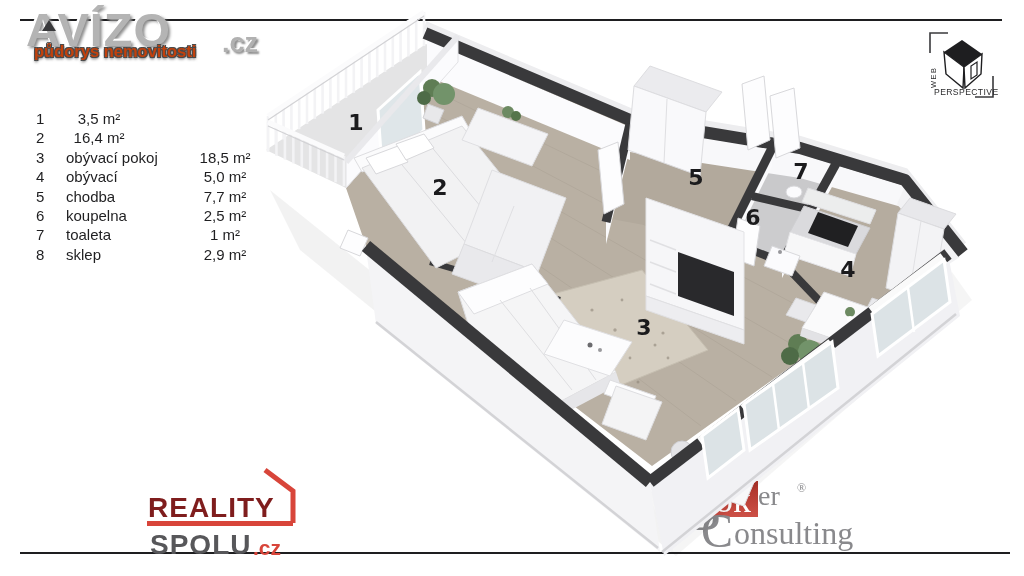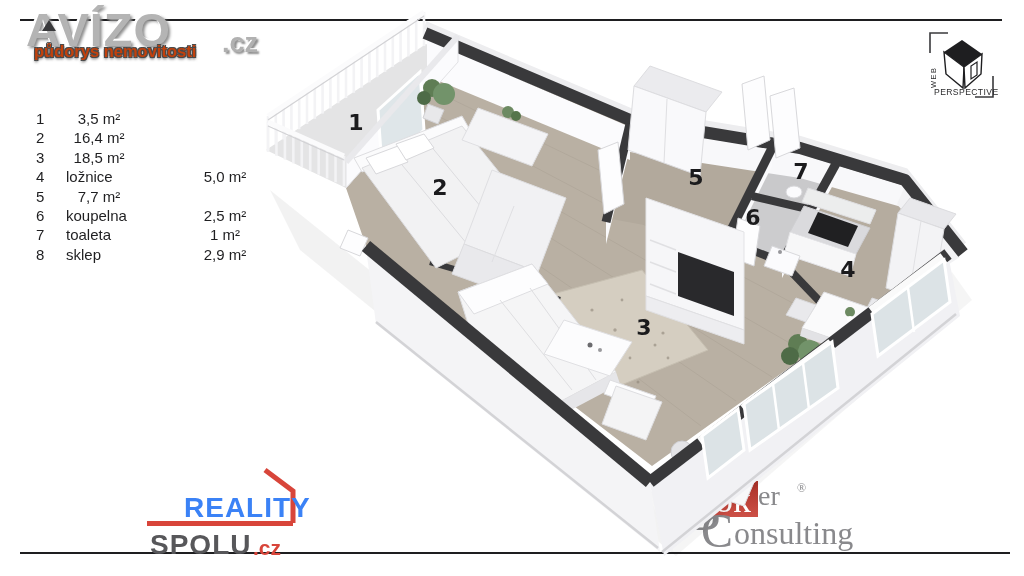--- a/index.html
+++ b/index.html
@@ -17,21 +17,21 @@
   .avizo .tri{position:absolute;left:16px;top:18px;width:0;height:0;border-left:7px solid transparent;
     border-right:7px solid transparent;border-bottom:11px solid #39393b;}
   
   .legend{position:absolute;left:26px;top:109px;width:232px;color:#1f1f21;font-size:15px;}
   .legend-row{display:flex;height:19.4px;line-height:19.4px;}
   .legend-row .lnum{width:30px;padding-left:10px;}
   .legend-row .lname{flex:1;}
   .legend-row .larea{width:66px;text-align:center;}
   
   .reality{position:absolute;left:140px;top:460px;width:170px;height:105px;}
-  .reality .w1{position:absolute;left:8px;top:32px;font-size:28px;font-weight:800;letter-spacing:1px;color:#3b82f6;margin-left:36px;}
+  .reality .w1{position:absolute;left:8px;top:32px;font-size:28px;font-weight:800;letter-spacing:1px;color:#7f1d1d;}
   .reality .w2{position:absolute;left:10px;top:69px;font-size:28px;font-weight:700;letter-spacing:1px;color:#57575a;}
   .reality .tld{position:absolute;left:113px;top:76px;font-size:21px;font-weight:800;color:#d8453a;}
   
   .broker{position:absolute;left:660px;top:475px;width:260px;height:90px;font-family:"Liberation Serif",serif;color:#89898c;}
   .broker .bB{position:absolute;left:24px;top:8px;font-size:56px;line-height:1;}
   .broker .redbox{position:absolute;left:51px;top:6px;width:47px;height:36px;
     background:linear-gradient(180deg,#a93028,#cd5046);}
   .broker .ok{position:absolute;left:55px;top:7px;font-size:36px;line-height:1;color:#ffffff;}
   .broker .er{position:absolute;left:98px;top:7px;font-size:28px;line-height:1;}
   .broker .reg{position:absolute;left:137px;top:6px;font-size:12px;}
@@ -61,29 +61,31 @@
       <div class="legend-row">
         <span class="lnum">1</span>
         <span class="larea">3,5 m²</span>
       </div>
       <div class="legend-row">
         <span class="lnum">2</span>
         <span class="larea">16,4 m²</span>
       </div>
       <div class="legend-row">
         <span class="lnum">3</span>
+        <span class="lname">obývací pokoj</span>
         <span class="larea">18,5 m²</span>
       </div>
       <div class="legend-row">
         <span class="lnum">4</span>
-        <span class="lname">ložnice</span>
+        <span class="lname">obývací</span>
         <span class="larea">5,0 m²</span>
       </div>
       <div class="legend-row">
         <span class="lnum">5</span>
+        <span class="lname">chodba</span>
         <span class="larea">7,7 m²</span>
       </div>
       <div class="legend-row">
         <span class="lnum">6</span>
         <span class="lname">koupelna</span>
         <span class="larea">2,5 m²</span>
       </div>
       <div class="legend-row">
         <span class="lnum">7</span>
         <span class="lname">toaleta</span>

